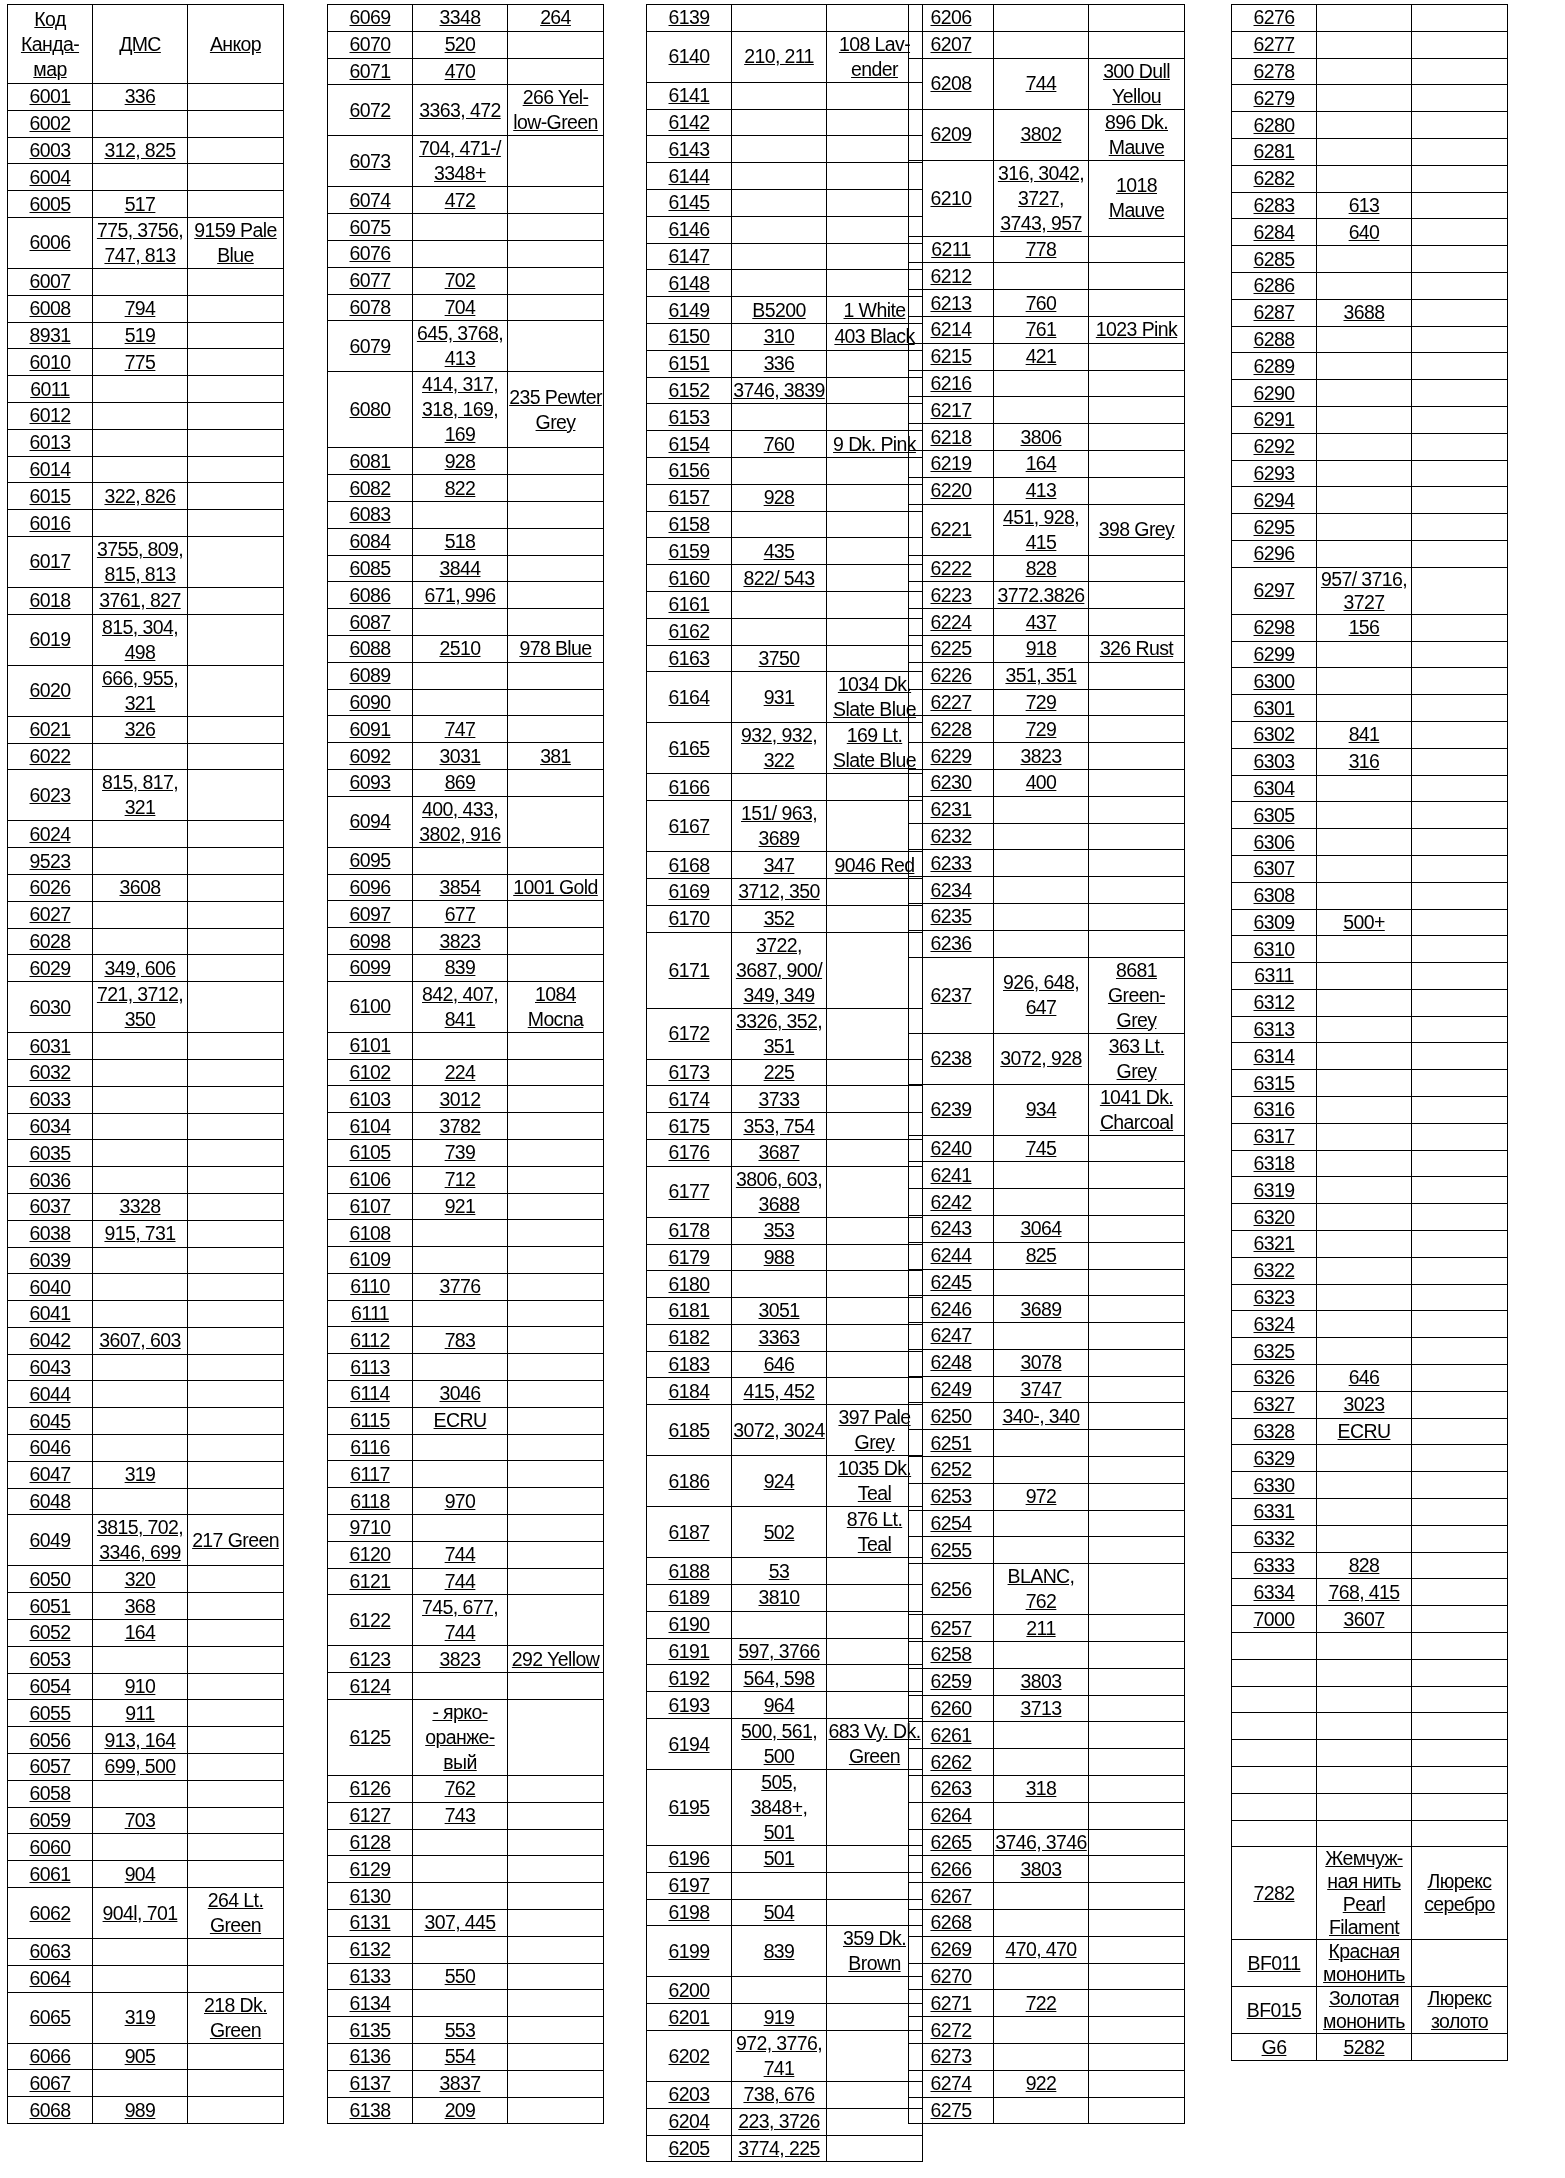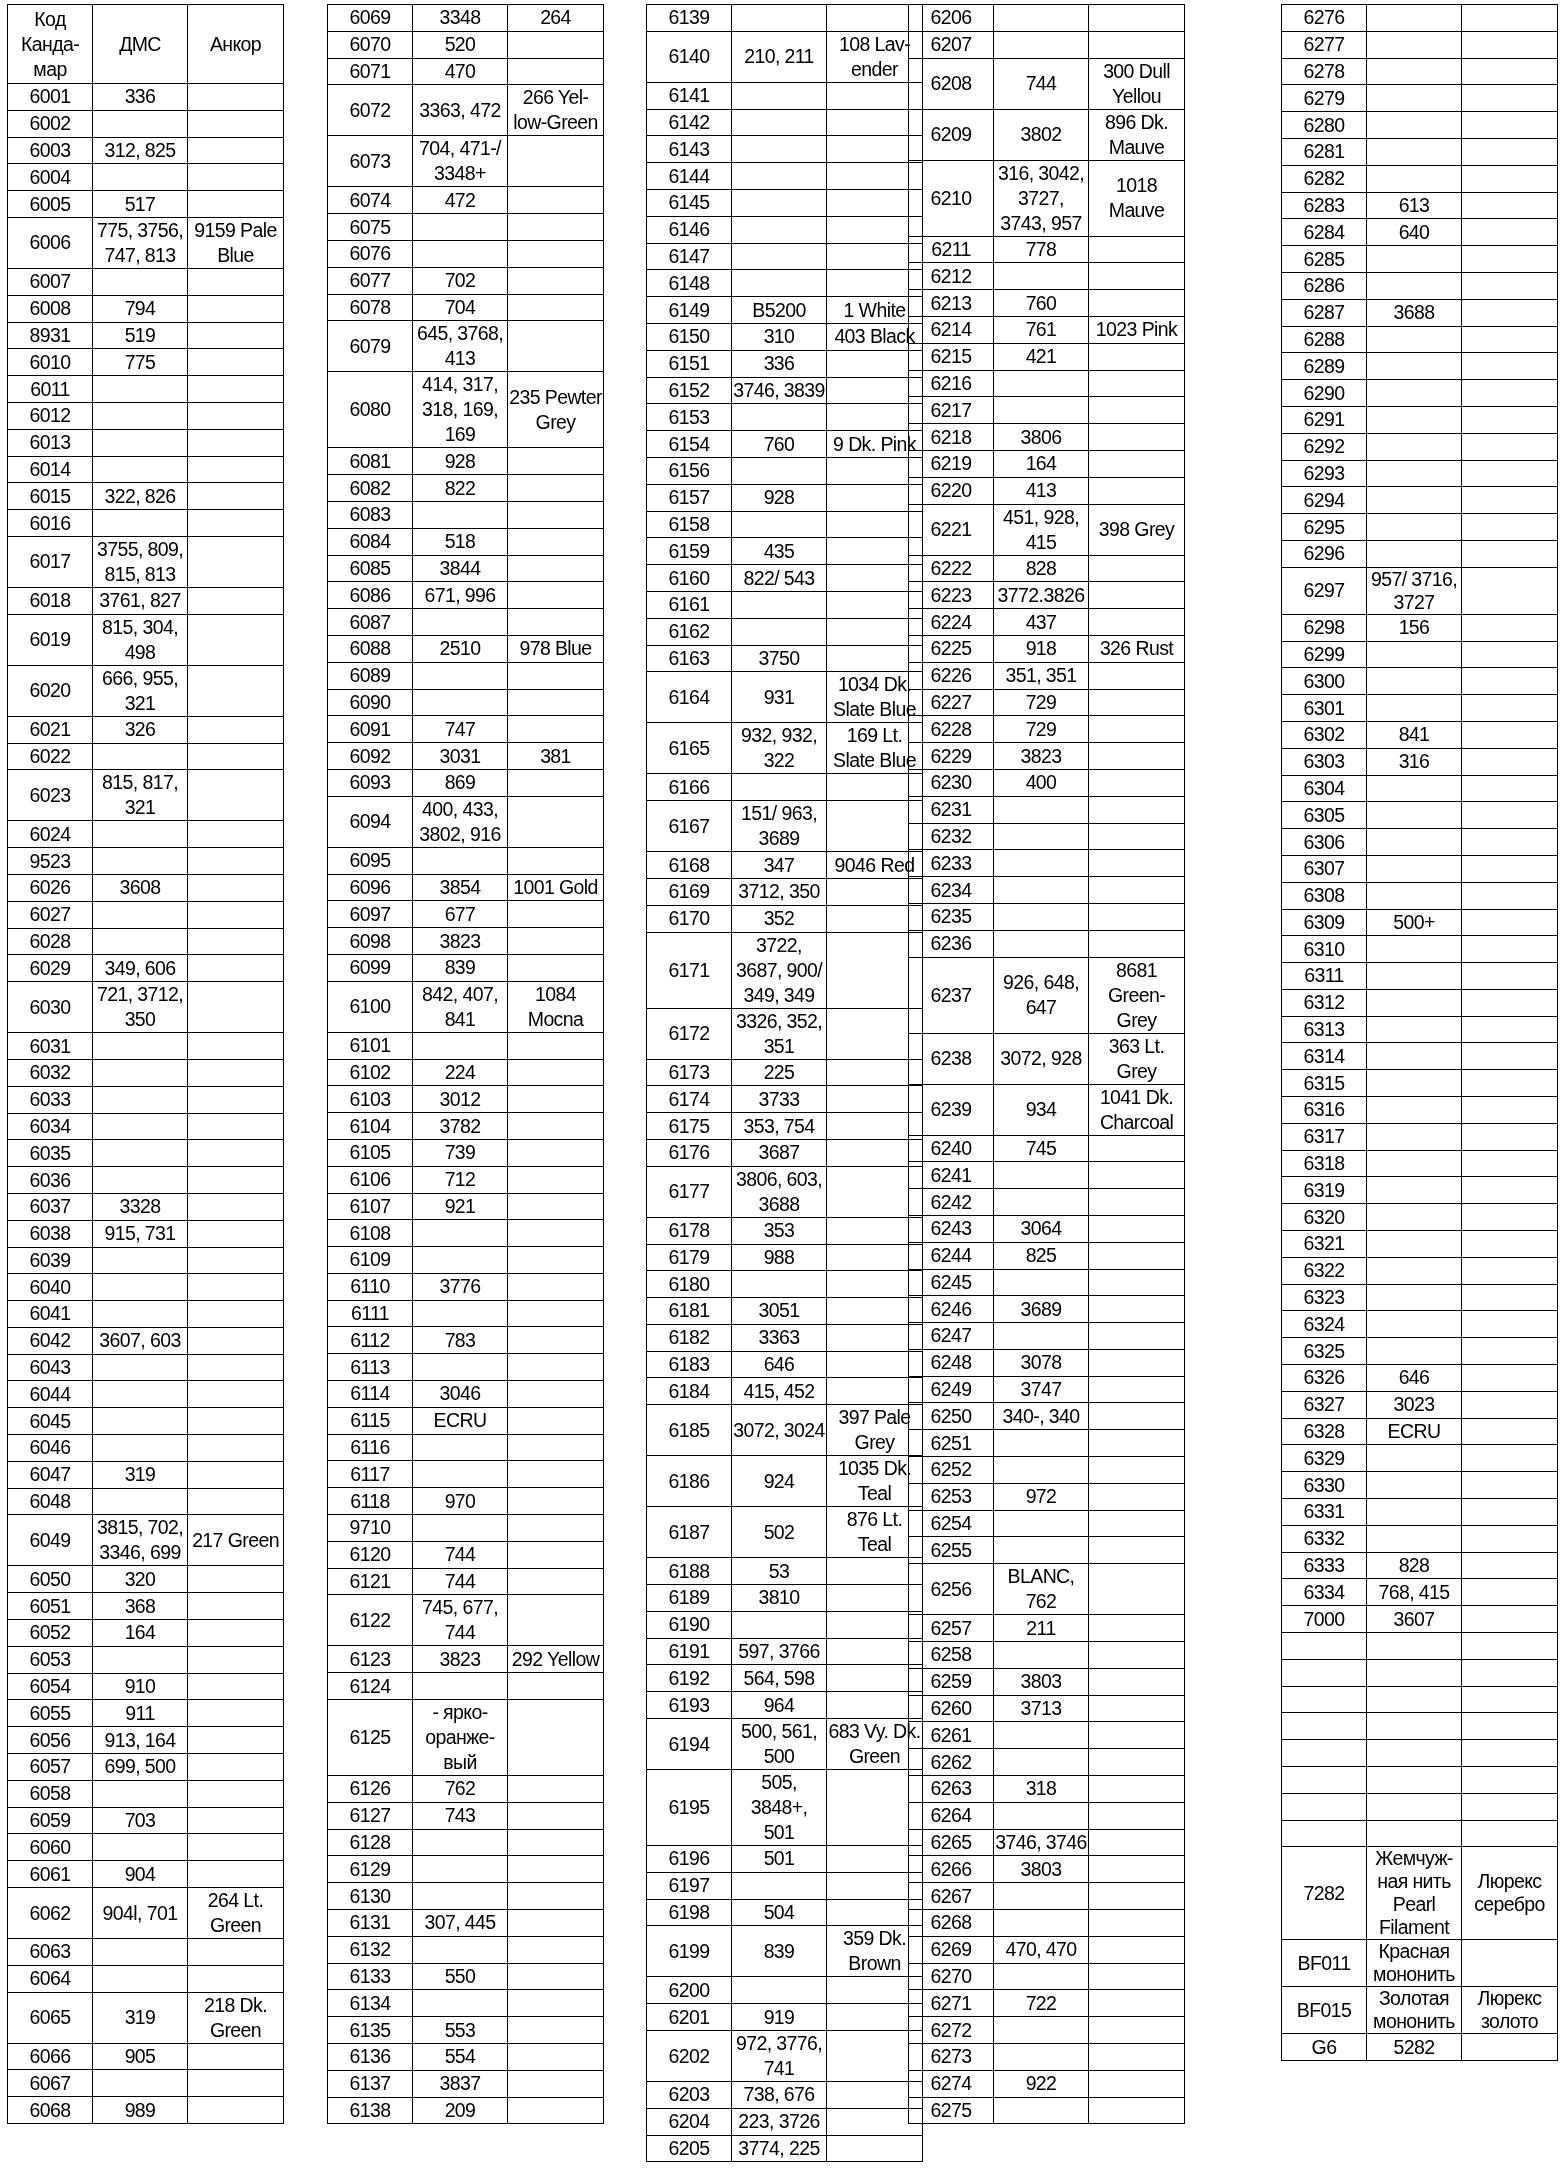--- a/index.html
+++ b/index.html
@@ -3,22 +3,22 @@
 <meta charset="utf-8">
 <style>
   html, body { margin:0; padding:0; background:#ffffff; }
   body { width:1565px; height:2178px; position:relative; overflow:hidden;
          font-family:"Liberation Sans", sans-serif; color:#000; }
   .col { position:absolute; top:4px; }
   .col1 { left:7px; }
   .col2 { left:327px;border-radius:6px; }
   .col3 { left:646px; }
   .col4 { left:908px; }
-  .col5 { left:1281px; }
-  table { border-collapse:collapse; table-layout:fixed; }
+  .col5 { left:1231px; }
+  table { border-collapse:collapse; table-layout:fixed;text-decoration:underline; }
   col.c-code { width:85px; }
   col.c-dmc { width:95px; }
   col.c-anc { width:96px; }
   td, th { border:1.5px solid #000; padding:0 1px; text-align:center; vertical-align:middle;
            font-size:19.5px; line-height:25px; font-weight:normal; letter-spacing:-0.6px;
            transform-origin:center; overflow:hidden; word-wrap:break-word; }
   td.code { font-size:19.5px; }
   tr { height:26.8px; }
   th { line-height:25px; }
   .col5 td { line-height:23px; }

